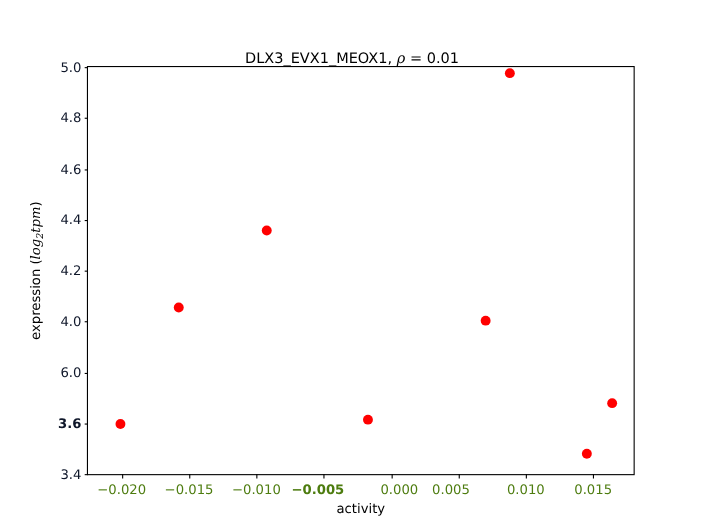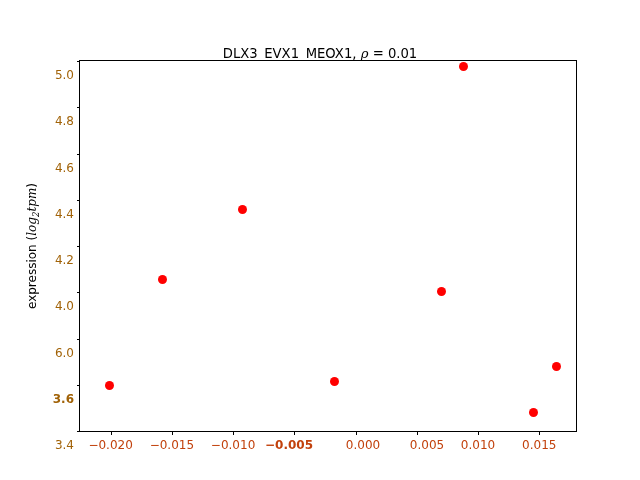--- a/index.html
+++ b/index.html
@@ -76,31 +76,30 @@
     height: 0;
     border-top: 1.1px solid #000000;
   }
   .xticklabel {
     position: absolute;
     bottom: -21px;
     transform: translateX(-50%);
     font-size: 12px;
     line-height: 14px;
     white-space: nowrap;
-    color: #c2410c;
+    color: #4d7c0f;
   }
   .yticklabel {
     position: absolute;
     right: calc(100% + 6px);
     transform: translateY(-50%);
     font-size: 12px;
     line-height: 14px;
     white-space: nowrap;
-    color: #a16207;
-    margin-top: 14px;
+    color: #0f172a;
   }
   
   #xlabel {
     position: absolute;
     left: 79px;
     top: 455px;
     width: 498px;
     text-align: center;
     font-size: 12px;
     line-height: 14px;
@@ -152,21 +151,21 @@
         <div class="xticklabel" style="left: 30.6173px;">−0.020</div>
         <div class="xtick" style="left: 91.8519px;"></div>
         <div class="xticklabel" style="left: 91.8519px;">−0.015</div>
         <div class="xtick" style="left: 153.086px;"></div>
         <div class="xticklabel" style="left: 153.086px;">−0.010</div>
         <div class="xtick" style="left: 214.321px;"></div>
         <div class="xticklabel" style="left: 209px; font-weight: bold;">−0.005</div>
         <div class="xtick" style="left: 275.556px;"></div>
         <div class="xticklabel" style="left: 283px;">0.000</div>
         <div class="xtick" style="left: 336.79px;"></div>
-        <div class="xticklabel" style="left: 347px;">0.005</div>
+        <div class="xticklabel" style="left: 330px;">0.005</div>
         <div class="xtick" style="left: 398.025px;"></div>
         <div class="xticklabel" style="left: 398.025px;">0.010</div>
         <div class="xtick" style="left: 459.259px;"></div>
         <div class="xticklabel" style="left: 459.259px;">0.015</div>
       </div>
     <div id="yticks-container">
         <div class="ytick" style="top: 370px;"></div>
         <div class="yticklabel" style="top: 370px;">3.4</div>
         <div class="ytick" style="top: 323.75px;"></div>
         <div class="yticklabel" style="top: 323.75px; font-weight: bold;">3.6</div>
@@ -180,16 +179,17 @@
         <div class="yticklabel" style="top: 138.75px;">4.4</div>
         <div class="ytick" style="top: 92.5px;"></div>
         <div class="yticklabel" style="top: 92.5px;">4.6</div>
         <div class="ytick" style="top: 46.25px;"></div>
         <div class="yticklabel" style="top: 46.25px;">4.8</div>
         <div class="ytick" style="top: 0px;"></div>
         <div class="yticklabel" style="top: 0px;">5.0</div>
       </div>
   </div>
 
+  <div id="xlabel">activity</div>
 
   <div id="ylabel"><span>expression (</span><span class="ital"><span>log</span><sub>2</sub><span>tpm</span></span><span>)</span></div>
 
 </div>
 
 </body></html>

